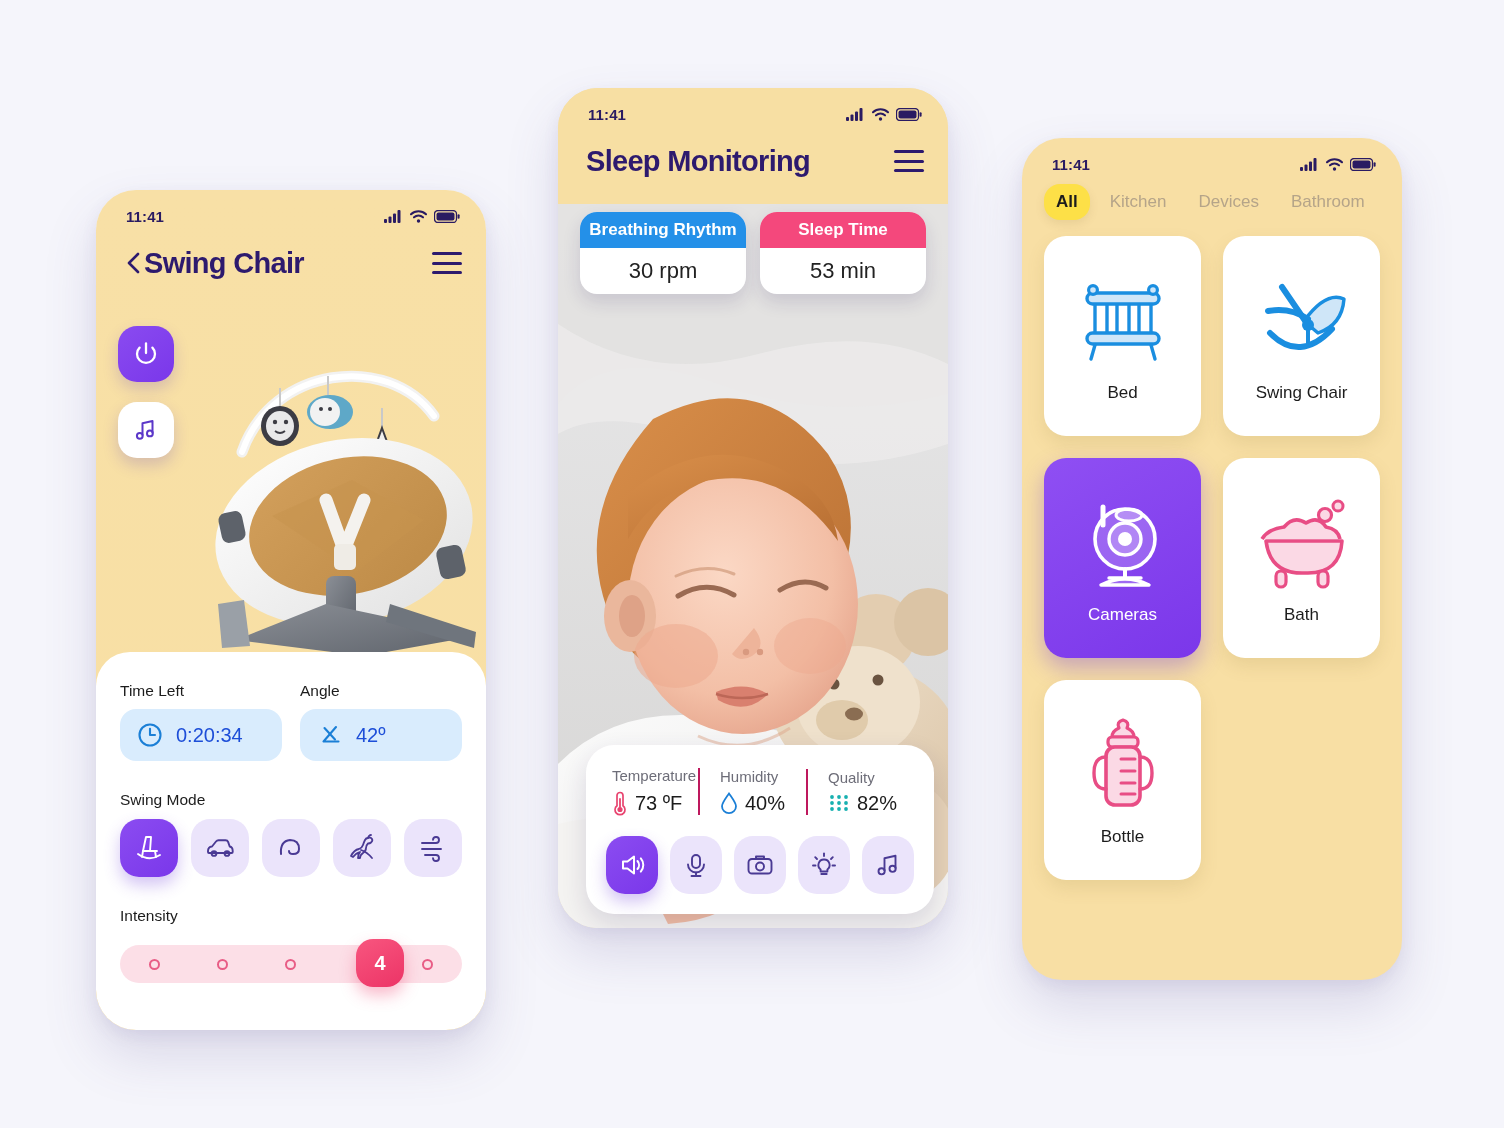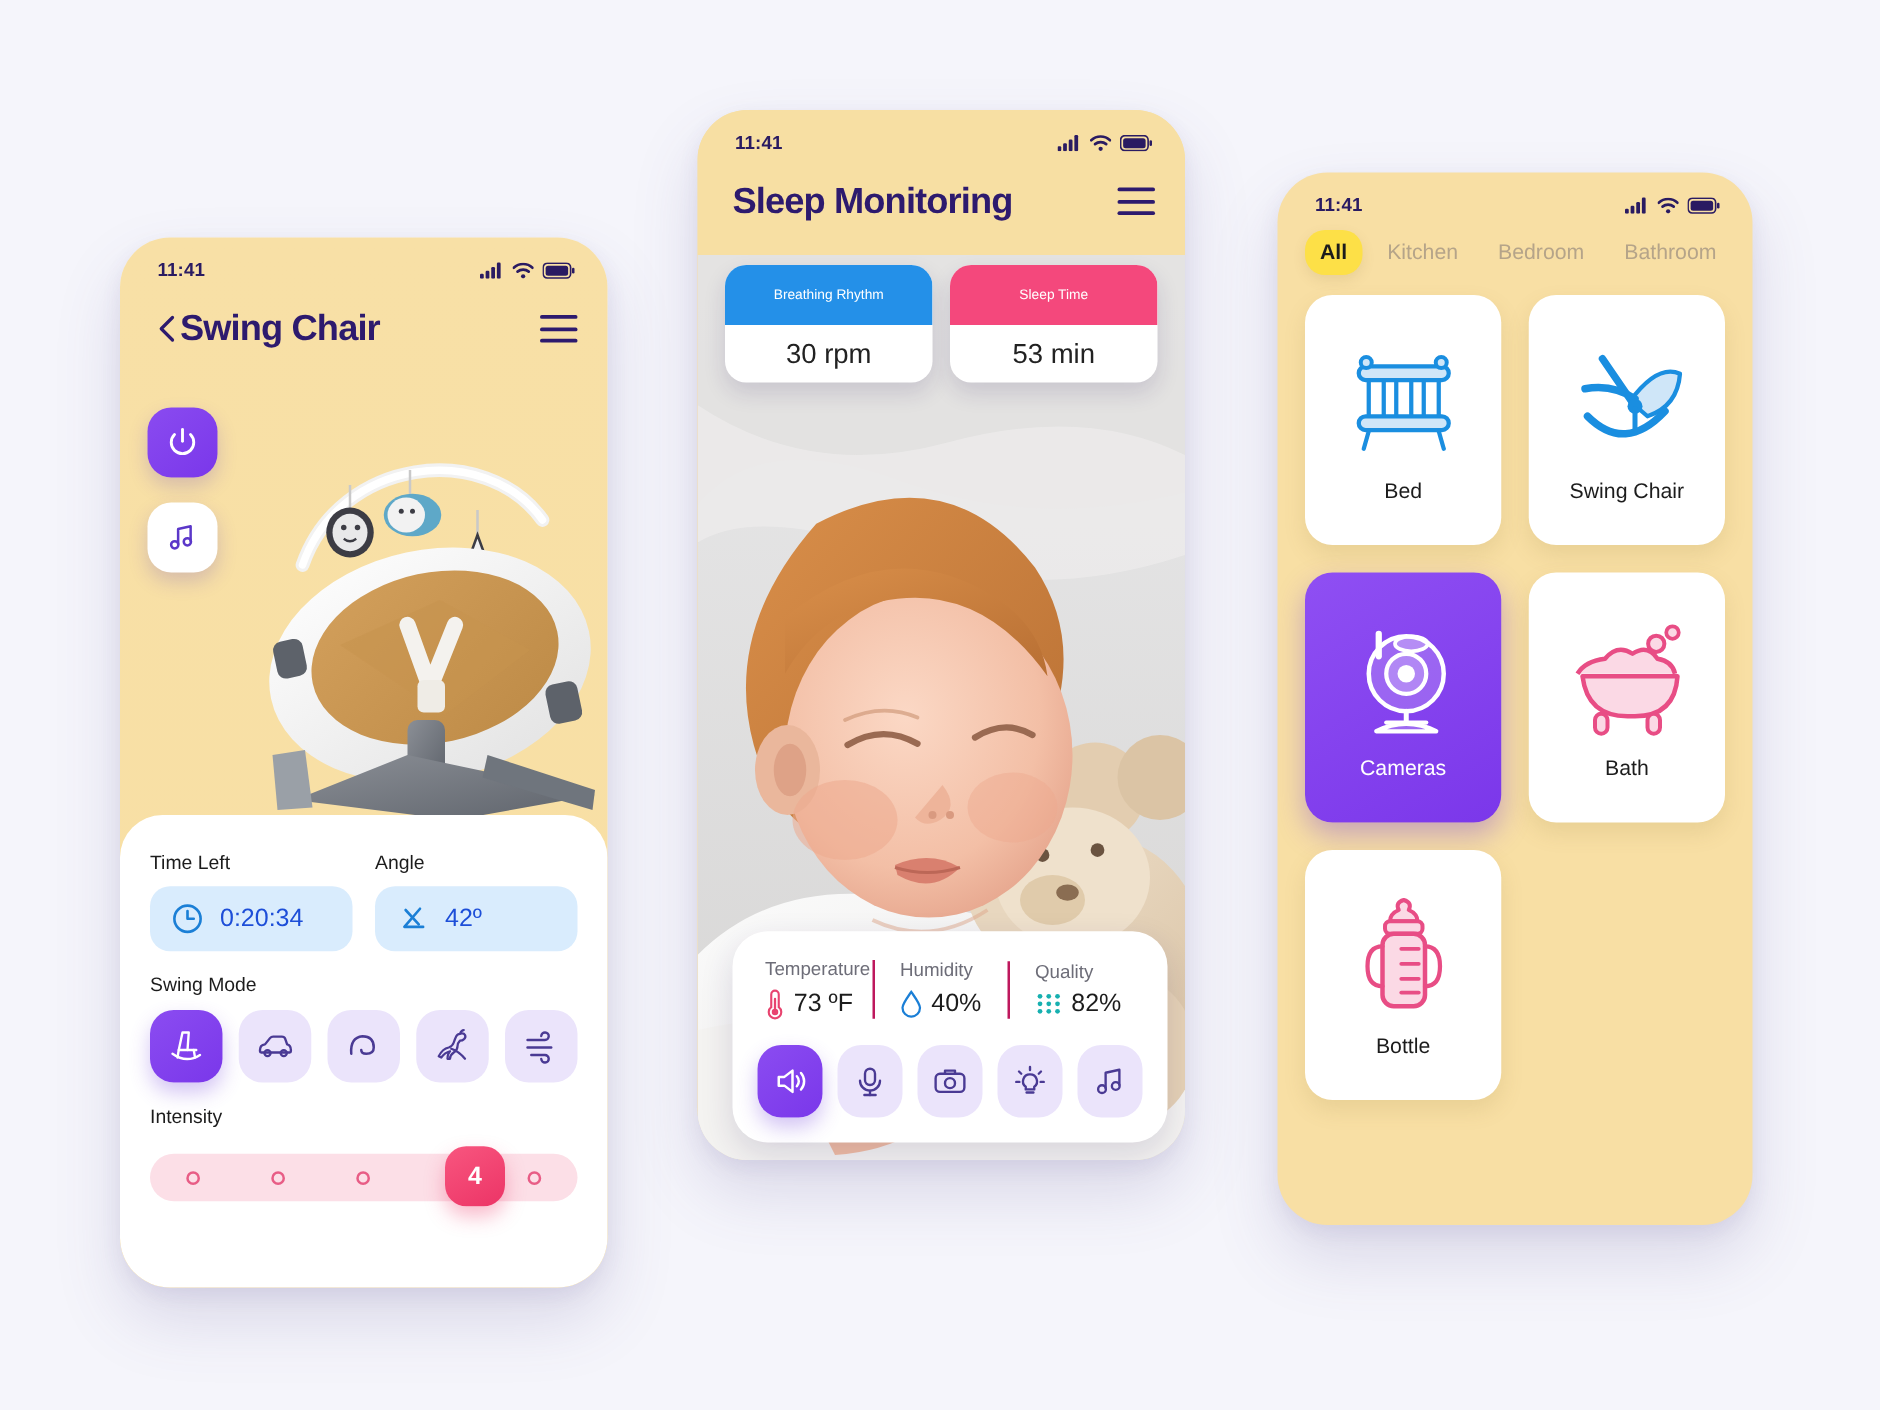--- a/index.html
+++ b/index.html
@@ -76,21 +76,21 @@
   }
   .field-row { display: flex; gap: 18px; }
   .field { flex: 1 1 0; }
   .field-label { font-size: 15.5px; color: #1c1c1c; margin-bottom: 9px; }
   .field-pill {
     height: 52px; border-radius: 16px; background: #d9ecfd;
     display: flex; align-items: center; padding: 0 16px; gap: 12px;
   }
   .field-value { font-size: 20px; color: #1d4ed8; flex: 1 1 auto; text-align: left; }
 
-  .section-label { font-size: 15.5px; color: #1c1c1c; margin: 19px 0 10px; }
+  .section-label { font-size: 15.5px; color: #1c1c1c; margin: 30px 0 10px; }
   .mode-row { display: flex; gap: 13px; }
   .mode-btn {
     width: 58px; height: 58px; border-radius: 19px; background: #ebe4fb;
     display: flex; align-items: center; justify-content: center;
   }
   .mode-btn.active {
     background: linear-gradient(140deg,#8b4cf1,#7a37ea);
     box-shadow: 0 8px 16px rgba(110,60,220,.30);
   }
 
@@ -118,22 +118,22 @@
   }
   .stats-chips {
     position: absolute; left: 22px; right: 22px; top: 124px; z-index: 5;
     display: flex; gap: 14px;
   }
   .chip {
     flex: 1 1 0; border-radius: 17px; overflow: hidden; background: #fff;
     box-shadow: 0 8px 18px rgba(40,30,90,.14);
   }
   .chip-top {
-    height: 48px; display: flex; align-items: center; justify-content: center;
-    color: #fff; font-size: 11px; font-weight: 400;
+    height: 36px; display: flex; align-items: center; justify-content: center;
+    color: #fff; font-size: 17px; font-weight: 700;
   }
   .chip-top.blue { background: #2490e8; }
   .chip-top.pink { background: #f4487c; }
   .chip-bot {
     height: 46px; display: flex; align-items: center; justify-content: center;
     font-size: 22px; color: #222;
   }
 
   .sleep-sheet {
     position: absolute; left: 28px; right: 14px; bottom: 14px;
@@ -592,21 +592,21 @@
           <rect x="2.5" y="2.5" width="18" height="8" rx="2" fill="#2a1b62"></rect>
           <rect x="23.6" y="4.2" width="2" height="4.6" rx="1" fill="#2a1b62"></rect>
         </svg>
       </span>
     </div>
 
 
     <div class="tabs">
       <span class="tab active">All</span>
       <span class="tab">Kitchen</span>
-      <span class="tab">Bedroom</span>
+      <span class="tab">Devices</span>
       <span class="tab">Bathroom</span>
     </div>
 
     <div class="grid">
 
       <div class="dev-card">
         <span class="dev-icon">
           <svg width="100" height="100" viewBox="0 0 100 100">
             <rect x="14" y="22" width="72" height="11" rx="5.5" fill="#cfe6f8" stroke="#1a8ee0" stroke-width="3.4"></rect>
             <rect x="14" y="62" width="72" height="11" rx="5.5" fill="#cfe6f8" stroke="#1a8ee0" stroke-width="3.4"></rect>

